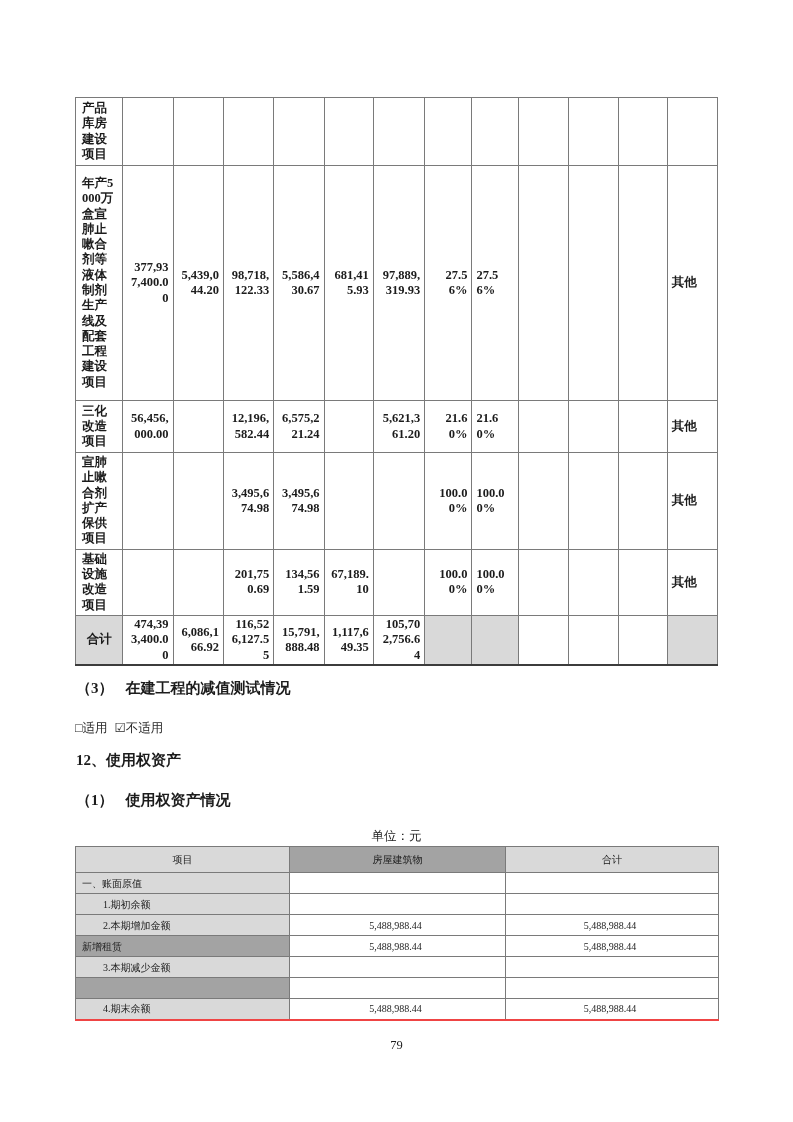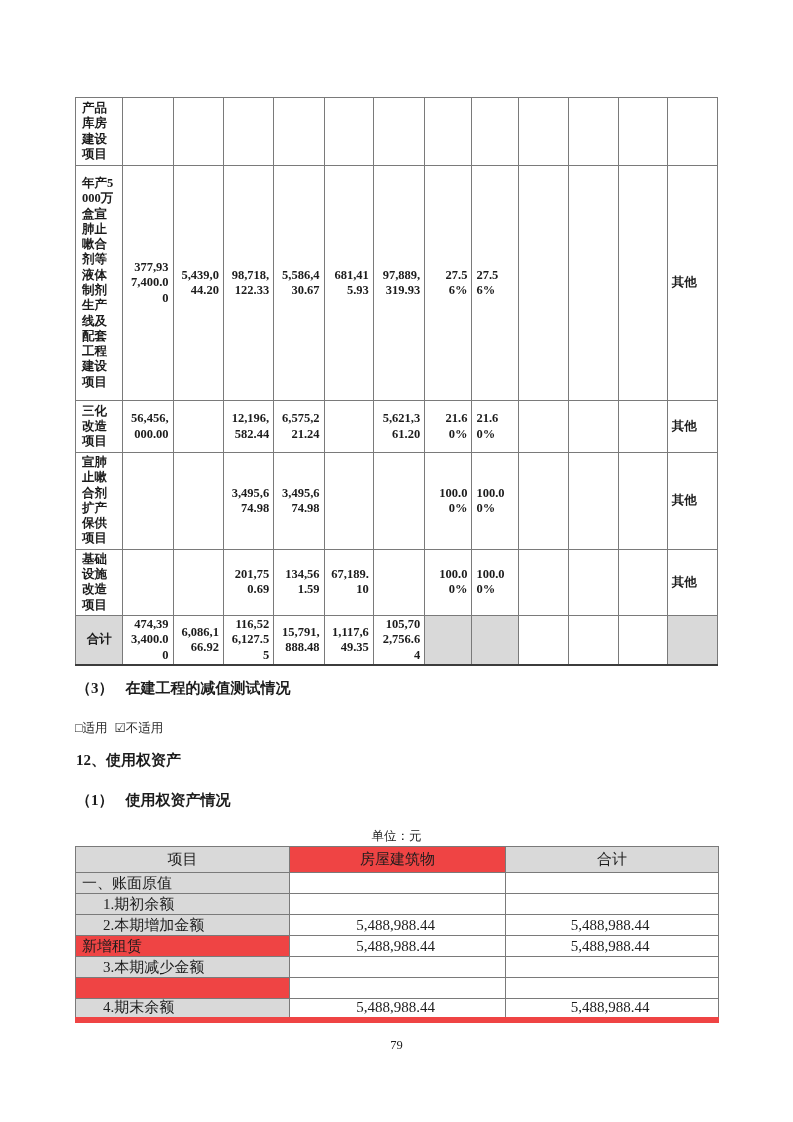--- a/index.html
+++ b/index.html
@@ -30,33 +30,33 @@
   .h-sub   { position:absolute; left:76px; font-size:15px; font-weight:bold; white-space:nowrap; }
   .h-sub .hnum { margin-right:12px; }
   .h-main  { position:absolute; left:76px; font-size:15px; font-weight:bold; white-space:nowrap; }
   .applic  { position:absolute; left:75px; font-size:12.5px; color:#2a2a2a; white-space:nowrap;text-align:center; }
   .applic .grp { margin-right:7px; }
   .unit    { position:absolute; left:75px; width:643px; text-align:center; font-size:12.5px; }
   
   table.rou {
     position:absolute; left:75px; top:846px; width:643px;
     border-collapse:collapse; table-layout:fixed;
-    font-size:15px; line-height:15px;
+    font-size:10px; line-height:15px;
   }
   table.rou th, table.rou td {
     border:1px solid #7a7a7a; vertical-align:middle; font-weight:normal;
     height:21px; padding:1px 4px;
   }
   table.rou th { height:26px; text-align:center; }
   table.rou td.lab  { text-align:left; padding-left:6px; }
   table.rou td.ind  { padding-left:27px; }
   table.rou td.val  { text-align:center; padding-right:8px; }
   table.rou .g { background:#d9d9d9; }
-  table.rou .w { background:#ef4444; }
-  table.rou tr:last-child td { border-bottom:6px solid #ef4444; }
+  table.rou .w { background:#a3a3a3; }
+  table.rou tr:last-child td { border-bottom:2px solid #ef4444; }
   
   .pageno { position:absolute; left:75px; top:1038px; width:643px; text-align:center; font-size:12.5px; }
 </style>
 </head>
 <body>
 
 <div class="page">
 
   <table class="cip">
     <colgroup>

